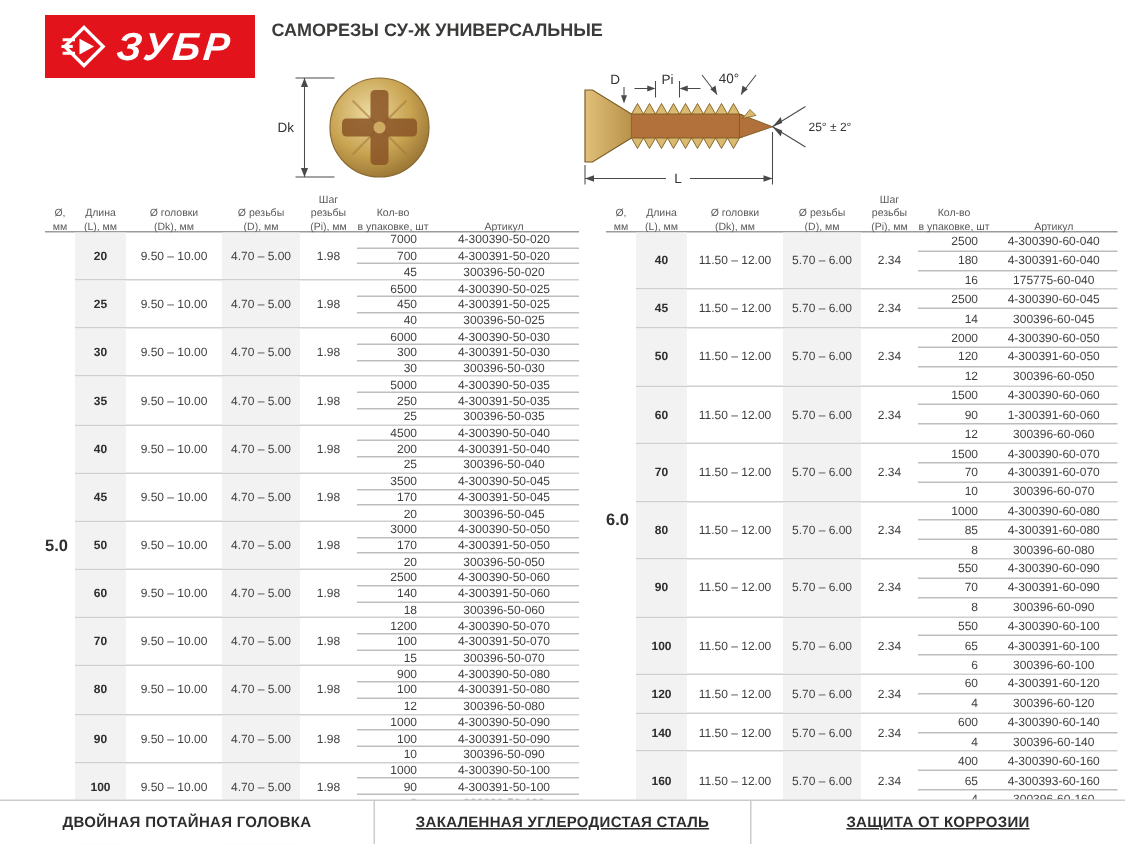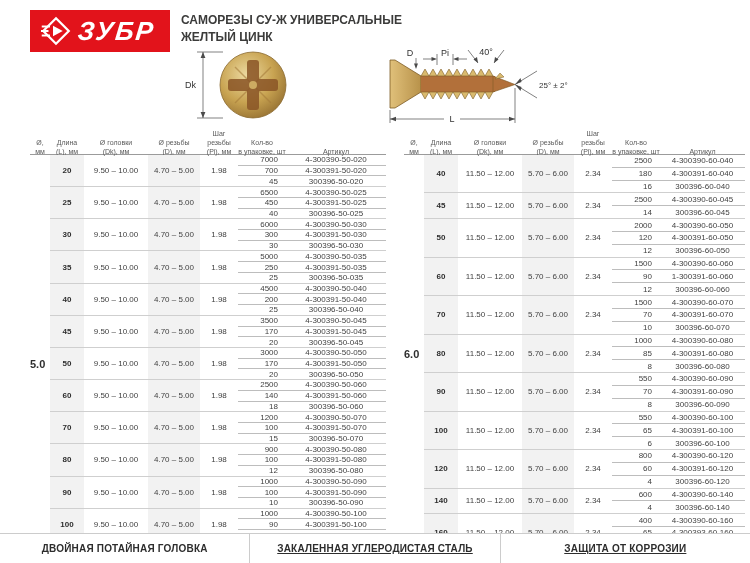--- a/index.html
+++ b/index.html
@@ -64,21 +64,20 @@
         <line x1="1" y1="14" x2="12" y2="14"></line>
         <line x1="-1" y1="20" x2="10" y2="20"></line>
         <line x1="1" y1="26" x2="12" y2="26"></line>
       </g>
     </svg>
     <span class="logo-text">ЗУБР</span>
   </div>
 
   <div class="title">
     <div>САМОРЕЗЫ СУ-Ж УНИВЕРСАЛЬНЫЕ</div>
-    <div>ЖЕЛТЫЙ ЦИНК</div>
   </div>
 
   <div class="diagram">
     <svg width="390" height="82" viewBox="0 0 390 82">
       <defs>
         <radialGradient id="gg" cx="40%" cy="35%" r="75%">
           <stop offset="0%" stop-color="#ecd9a0"></stop>
           <stop offset="55%" stop-color="#c8a351"></stop>
           <stop offset="100%" stop-color="#8f6a2e"></stop>
         </radialGradient>
@@ -502,21 +501,21 @@
               <div class="pack">
                 <div class="cell qty">2500</div>
                 <div class="cell art">4-300390-60-040</div>
               </div>
               <div class="pack">
                 <div class="cell qty">180</div>
                 <div class="cell art">4-300391-60-040</div>
               </div>
               <div class="pack">
                 <div class="cell qty">16</div>
-                <div class="cell art">300396-60-040</div>
+                <div class="cell art">175775-60-040</div>
               </div>
             </div>
           </div>
           <div class="group">
             <div class="cell len shade">45</div>
             <div class="cell rng">11.50 – 12.00</div>
             <div class="cell rng shade">5.70 – 6.00</div>
             <div class="cell rng">2.34</div>
             <div class="packs">
               <div class="pack">
@@ -648,24 +647,20 @@
                 <div class="cell art">300396-60-100</div>
               </div>
             </div>
           </div>
           <div class="group">
             <div class="cell len shade">120</div>
             <div class="cell rng">11.50 – 12.00</div>
             <div class="cell rng shade">5.70 – 6.00</div>
             <div class="cell rng">2.34</div>
             <div class="packs">
-              <div class="pack">
-                <div class="cell qty">800</div>
-                <div class="cell art">4-300390-60-120</div>
-              </div>
               <div class="pack">
                 <div class="cell qty">60</div>
                 <div class="cell art">4-300391-60-120</div>
               </div>
               <div class="pack">
                 <div class="cell qty">4</div>
                 <div class="cell art">300396-60-120</div>
               </div>
             </div>
           </div>

